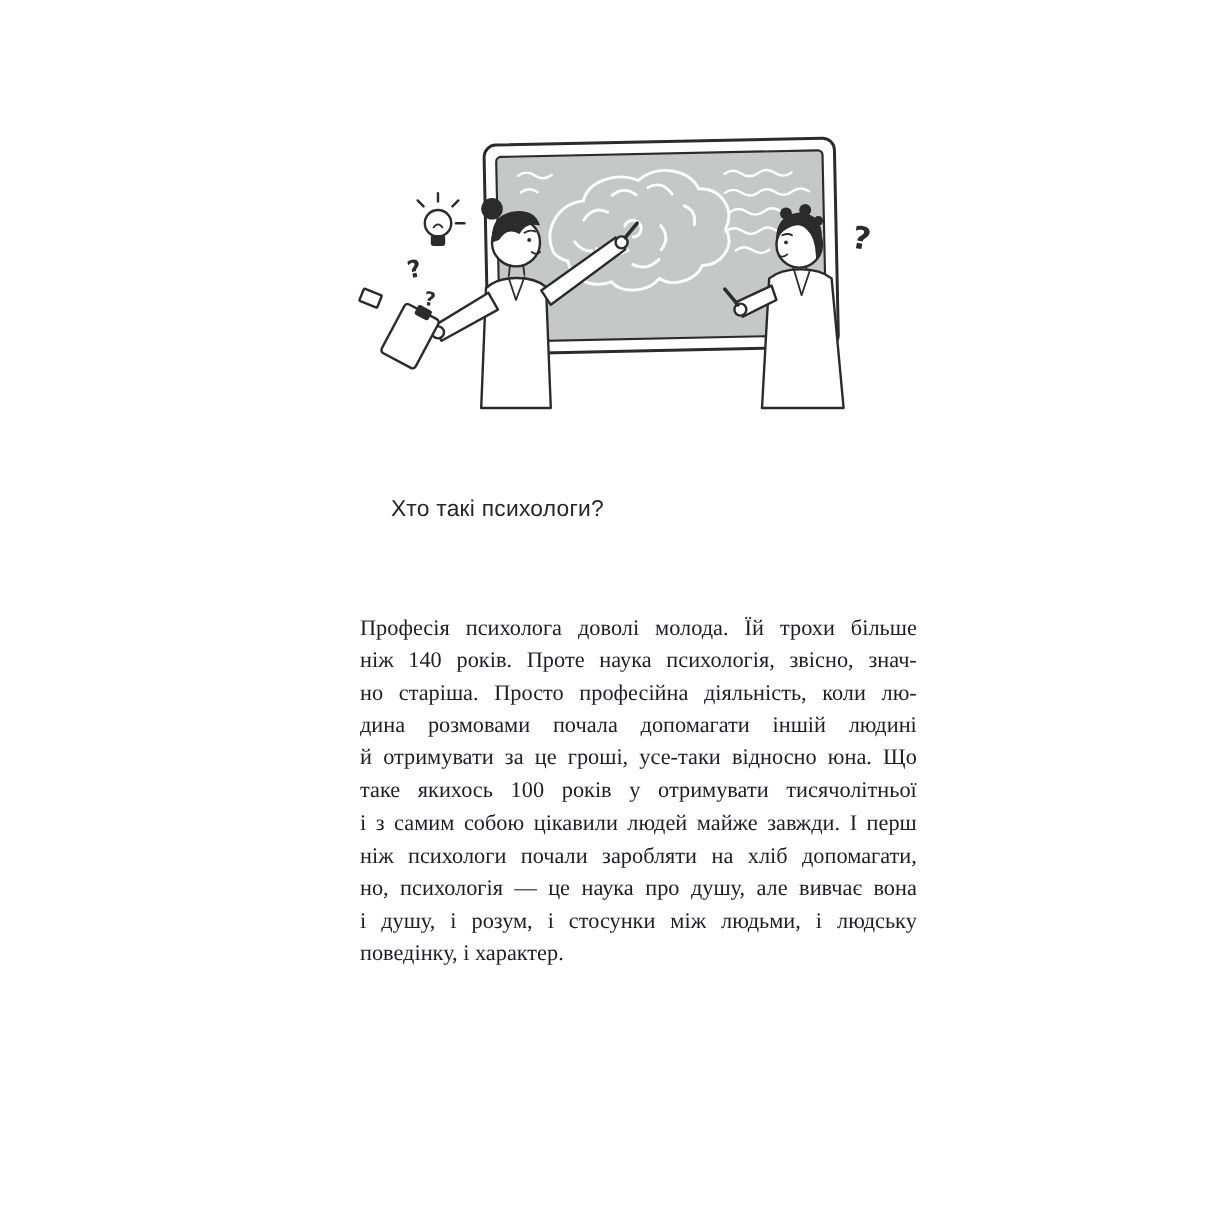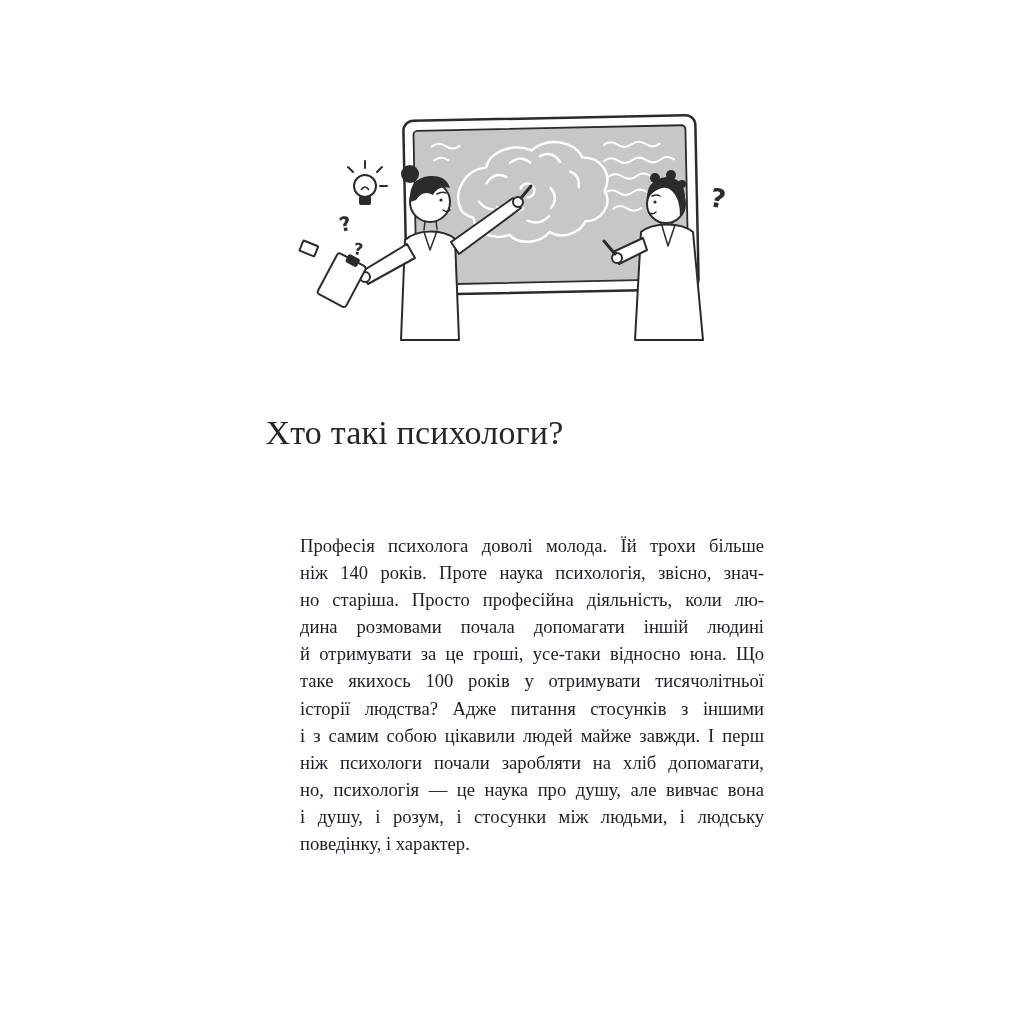--- a/index.html
+++ b/index.html
@@ -5,25 +5,25 @@
   html,body{margin:0;padding:0;}
   body{
     width:1024px;height:1024px;background:#ffffff;position:relative;
     font-family:"Liberation Serif", serif;overflow:hidden;
   }
   .illustration{
     position:absolute;left:283px;top:110px;width:455px;height:236px;
   }
   .heading{
     position:absolute;left:0;top:414px;width:829px;text-align:center;
-    font-family:Liberation Serif, serif;font-size:34px;font-weight:400;
+    font-family:Liberation Sans, sans-serif;font-size:19px;font-weight:400;
     color:#262626;letter-spacing:.2px;
   }
   .body-text{
-    position:absolute;left:300px;top:532px;width:464px;
+    position:absolute;left:300px;top:510px;width:464px;
     font-size:18.6px;line-height:27.1px;color:var(--text,#1d1d28);
   }
   .line{
     text-align:justify;text-align-last:justify;height:27.1px;overflow:hidden;
   }
   .line.last{text-align-last:left;}
   
   .ink-stroke{stroke:var(--ink,#2b2b2b);}
   .ink-fill{fill:var(--ink,#2b2b2b);}
   .white-fill{fill:#ffffff;}
@@ -136,19 +136,18 @@
 
 <h1 class="heading" style="margin:0;">Хто такі психологи?</h1>
 
 <div class="body-text">
     <div class="line">Професія психолога доволі молода. Їй трохи більше</div>
     <div class="line">ніж 140 років. Проте наука психологія, звісно, знач-</div>
     <div class="line">но старіша. Просто професійна діяльність, коли лю-</div>
     <div class="line">дина розмовами почала допомагати іншій людині</div>
     <div class="line">й отримувати за це гроші, усе-таки відносно юна. Що</div>
     <div class="line">таке якихось 100 років у отримувати тисячолітньої</div>
-    <div class="line">історії людства? Адже питання стосунків з іншими</div>
     <div class="line">і з самим собою цікавили людей майже завжди. І перш</div>
     <div class="line">ніж психологи почали заробляти на хліб допомагати,</div>
     <div class="line">но, психологія — це наука про душу, але вивчає вона</div>
     <div class="line">і душу, і розум, і стосунки між людьми, і людську</div>
     <div class="line last">поведінку, і характер.</div>
   </div>
 
 </body></html>

